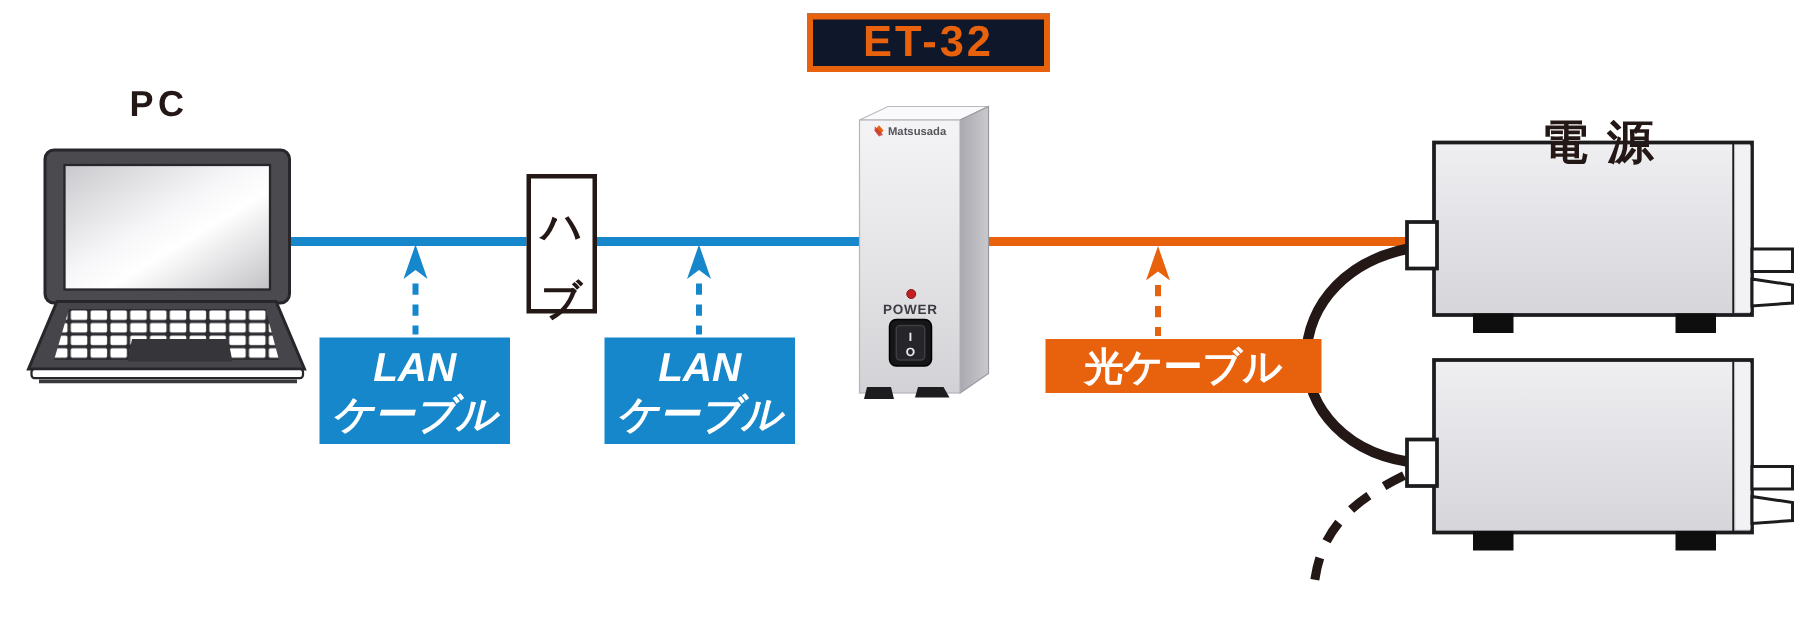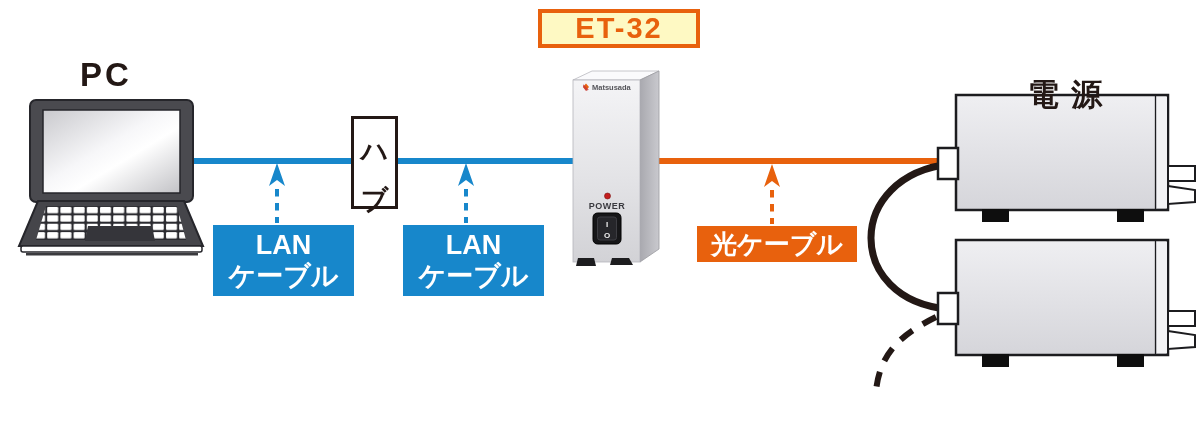--- a/index.html
+++ b/index.html
@@ -9,49 +9,50 @@
     background:#ffffff;
     font-family:"Liberation Sans","DejaVu Sans",sans-serif;
     overflow:hidden;
   }
   #diagram-svg{position:absolute;left:0;top:0;z-index:1;}
   .overlay{position:absolute;z-index:2;box-sizing:border-box;}
   .ink{color:#231815;}
 
   .pc-label{
     left:56px;top:56px;width:100px;
-    font-size:33px;font-weight:bold;letter-spacing:3px;
+    font-size:24px;font-weight:bold;letter-spacing:3px;
     text-align:center;
   }
   .hub-box{
     left:351px;top:116px;width:47px;height:93px;
     background:#ffffff;border:3.5px solid #231815;
     display:flex;align-items:center;justify-content:center;
   }
   .hub-box .vtext{
     writing-mode:vertical-rl;text-orientation:upright;
     font-size:27px;font-weight:bold;letter-spacing:3px;color:#231815;
   }
   .et32-badge{
     left:538px;top:9px;width:162px;height:39px;
-    background:#fef9c3;border:4px solid #E8610D;
+    background:#0f172a;border:4px solid #E8610D;
     color:#E8610D;font-size:29px;font-weight:bold;letter-spacing:2px;
     display:flex;align-items:center;justify-content:center;
   }
   .lan-label{
-    width:141px;height:71px;
+    width:127px;height:71px;
     background:#1787CB;color:#ffffff;
     font-size:27px;font-weight:bold;line-height:1.12;
     display:flex;flex-direction:column;align-items:center;justify-content:center;
     text-align:left;
+    font-style:italic;
   }
   .lan-1{left:213px;top:225px;}
   .lan-2{left:403px;top:225px;}
   .optical-label{
-    left:697px;top:226px;width:160px;height:36px;
+    left:697px;top:226px;width:184px;height:36px;
     background:#E8610D;color:#ffffff;
     font-size:26px;font-weight:bold;
     display:flex;align-items:center;justify-content:center;
   }
   .psu-label{
     left:1006px;top:50px;width:120px;
     font-size:31px;font-weight:bold;letter-spacing:2px;
     text-align:center;
     margin-top:24px;
   }

